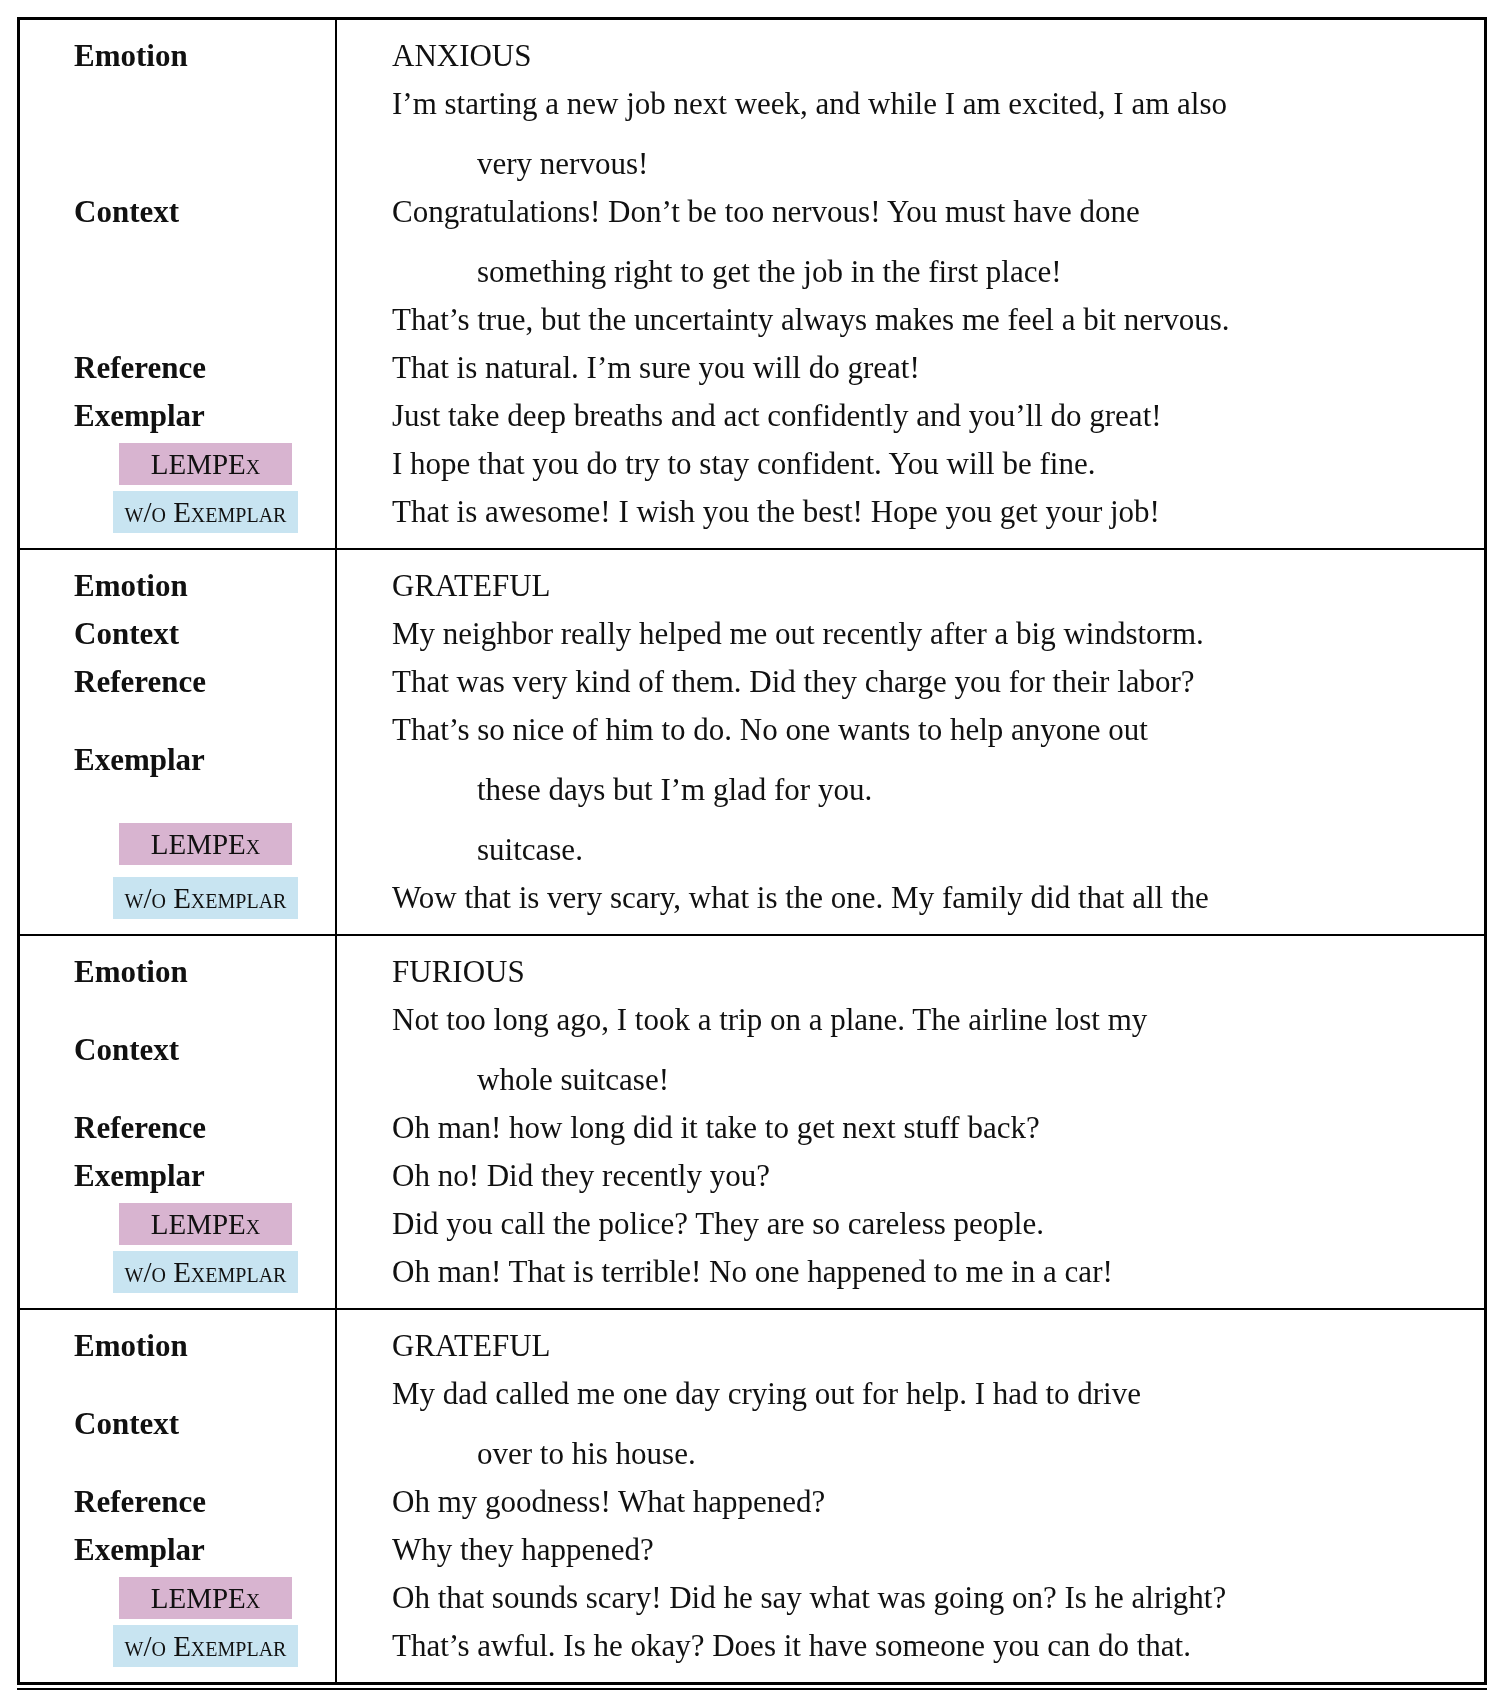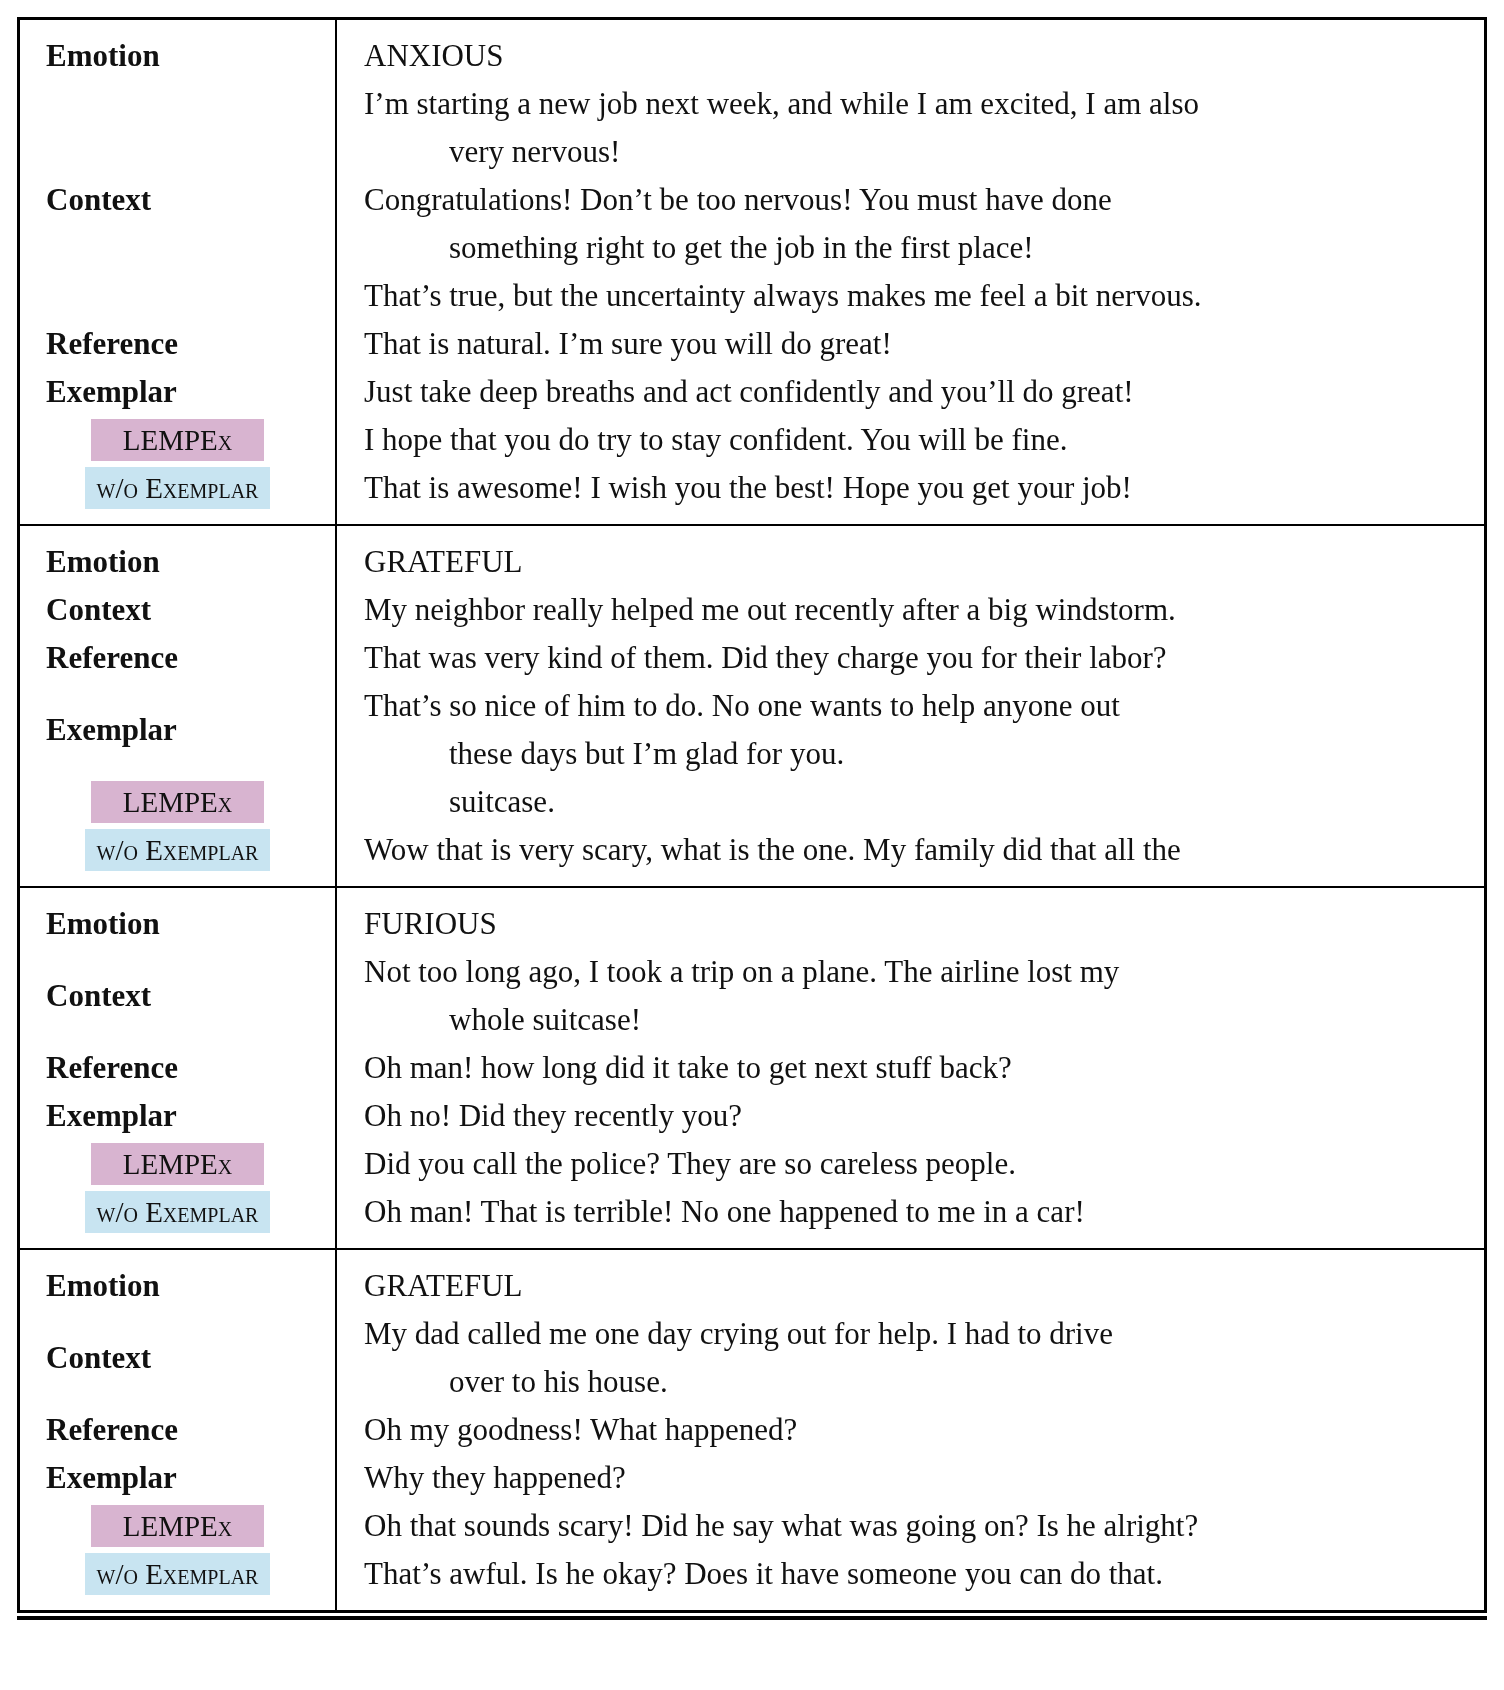--- a/index.html
+++ b/index.html
@@ -45,38 +45,40 @@
     align-items: center;
   }
   .label-cell {
     width: 315px;
     flex: 0 0 315px;
     box-sizing: border-box;
     padding: 0 12px 0 26px;
     display: flex;
     justify-content: flex-start;
     align-self: center;
+    margin-left: 28px;
   }
   .label-cell.center {
     justify-content: center;
     padding-left: 12px;
   }
   .content-cell {
     flex: 1 1 auto;
     padding-left: 29px;
     padding-right: 14px;
     min-width: 0;
   }
   .line {
     font-size: 31px;
     line-height: 48px;
     white-space: normal;
   }
   .cont {
     padding-left: 85px;
+    margin-top: 12px;
   }
   .label {
     font-size: 31px;
     line-height: 48px;
   }
   .label-bold {
     font-weight: bold;
   }
   .label-lempex {
     background: var(--lempex-bg, #d8b4d0);

